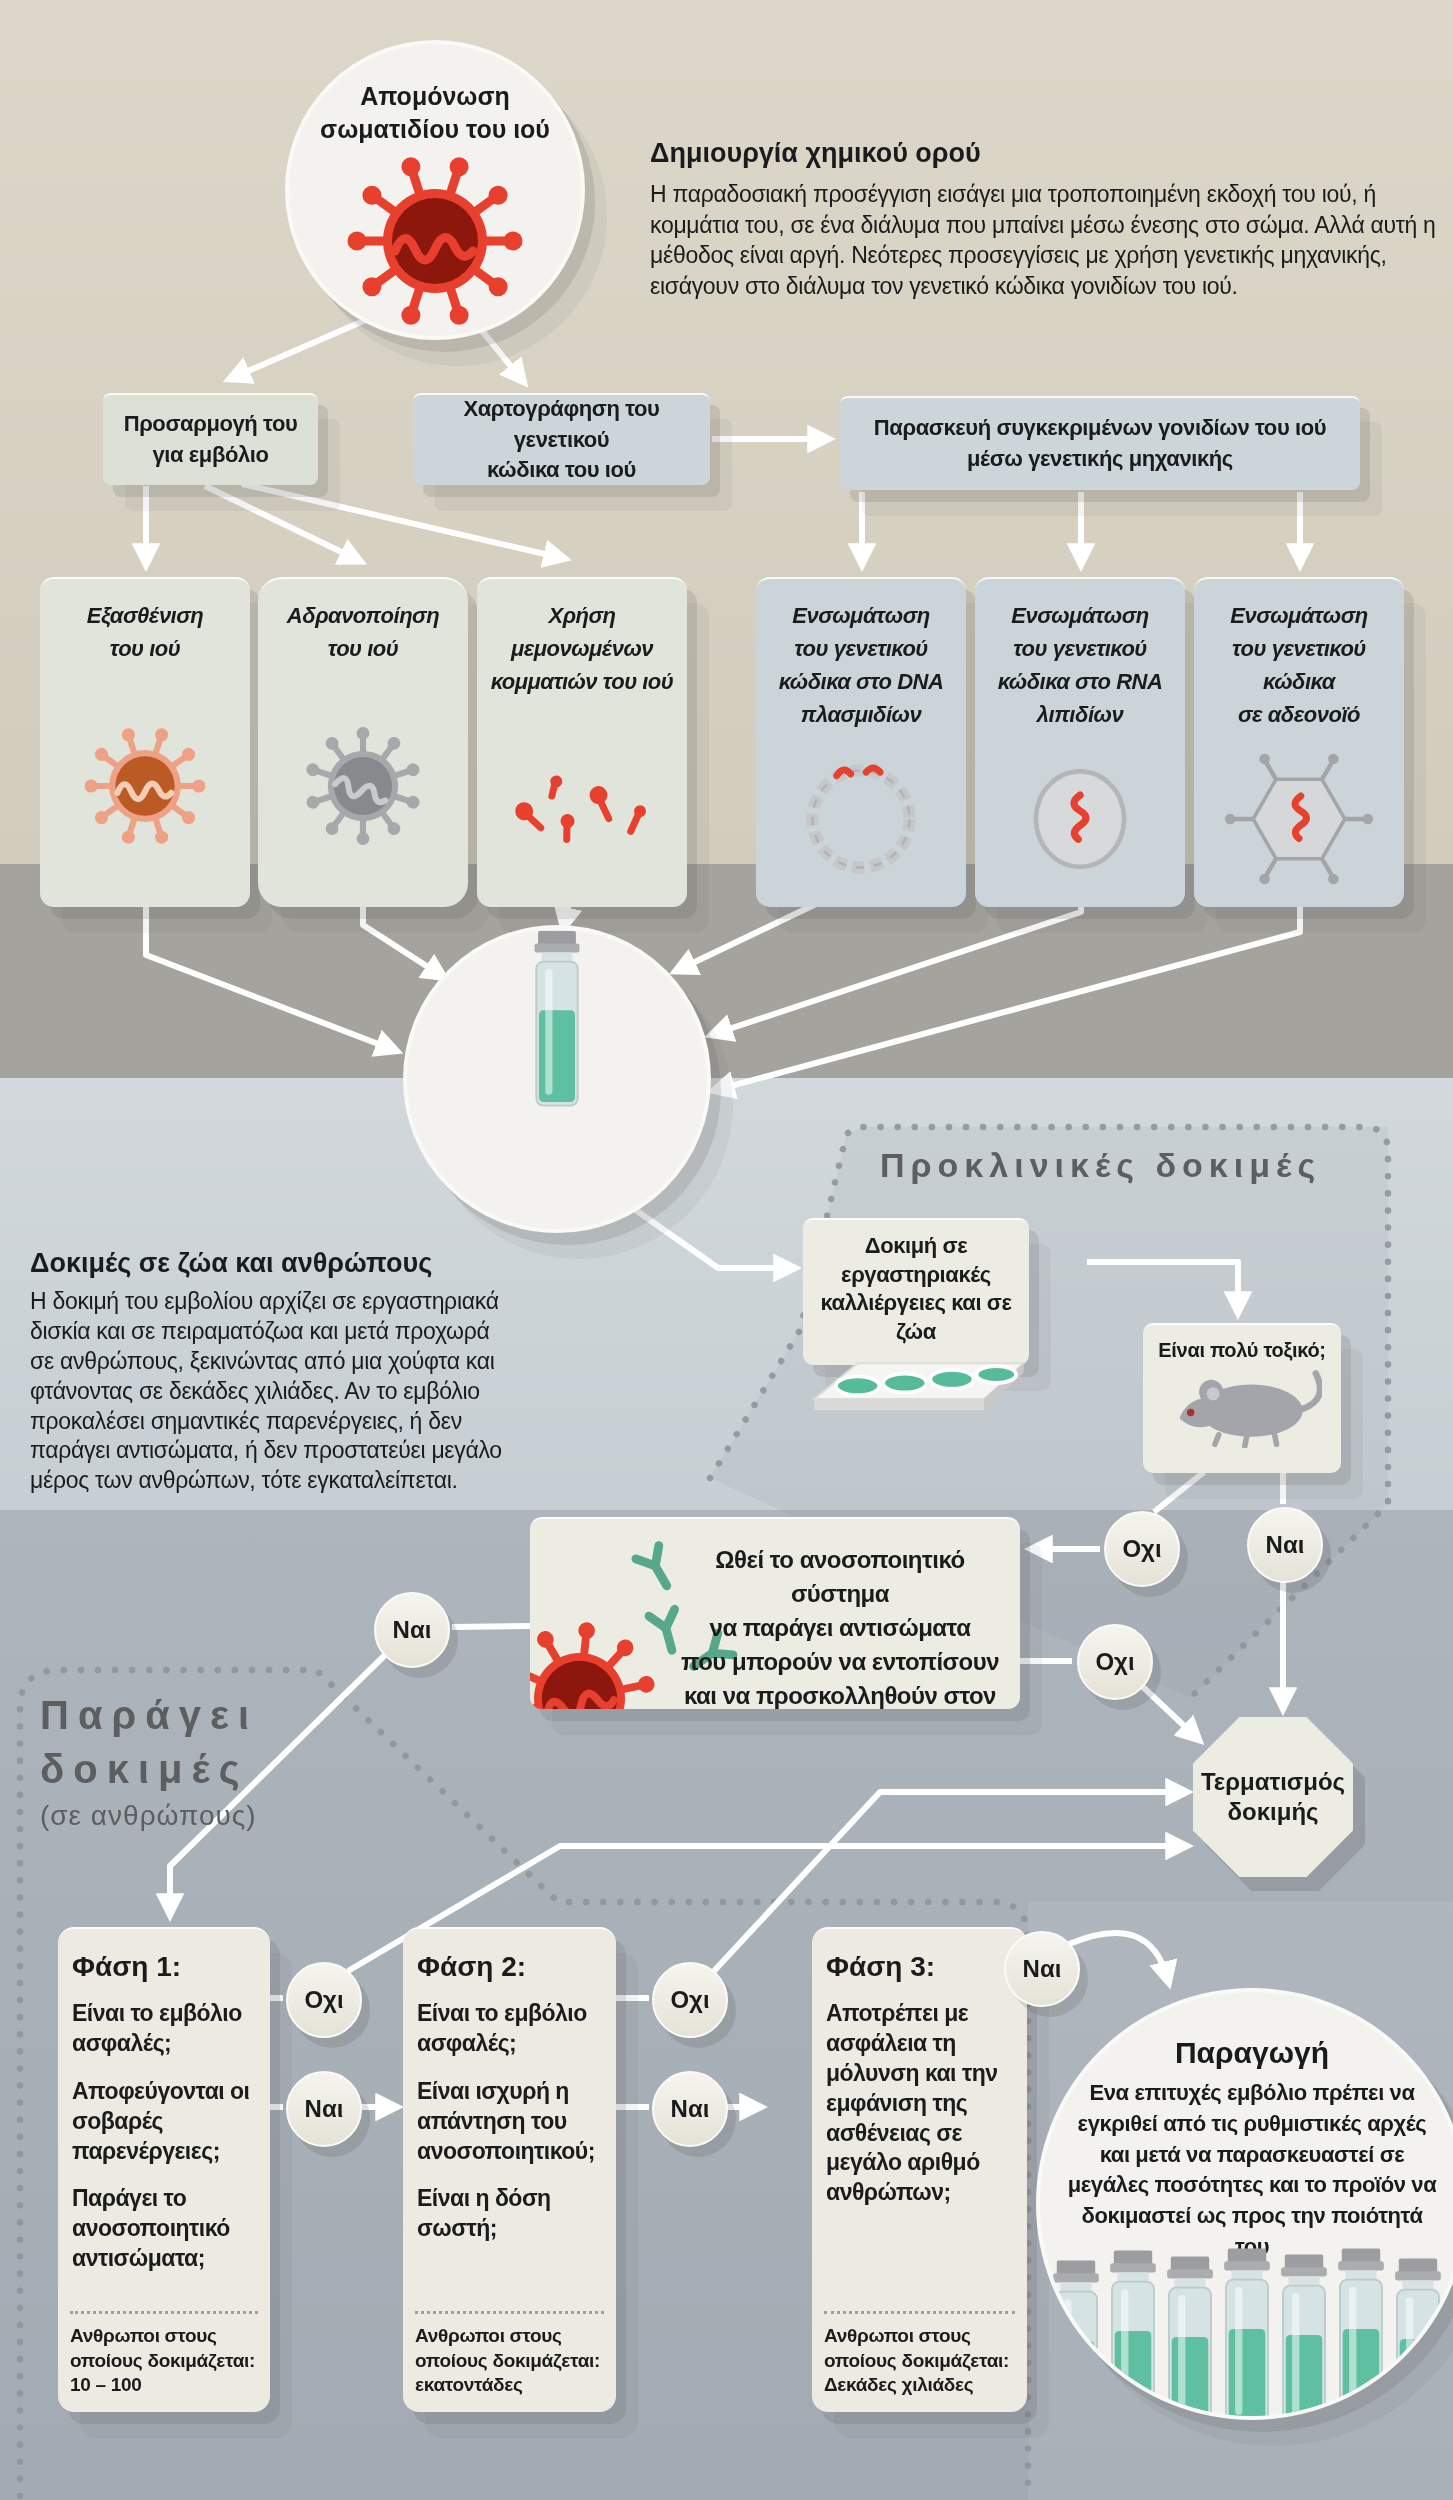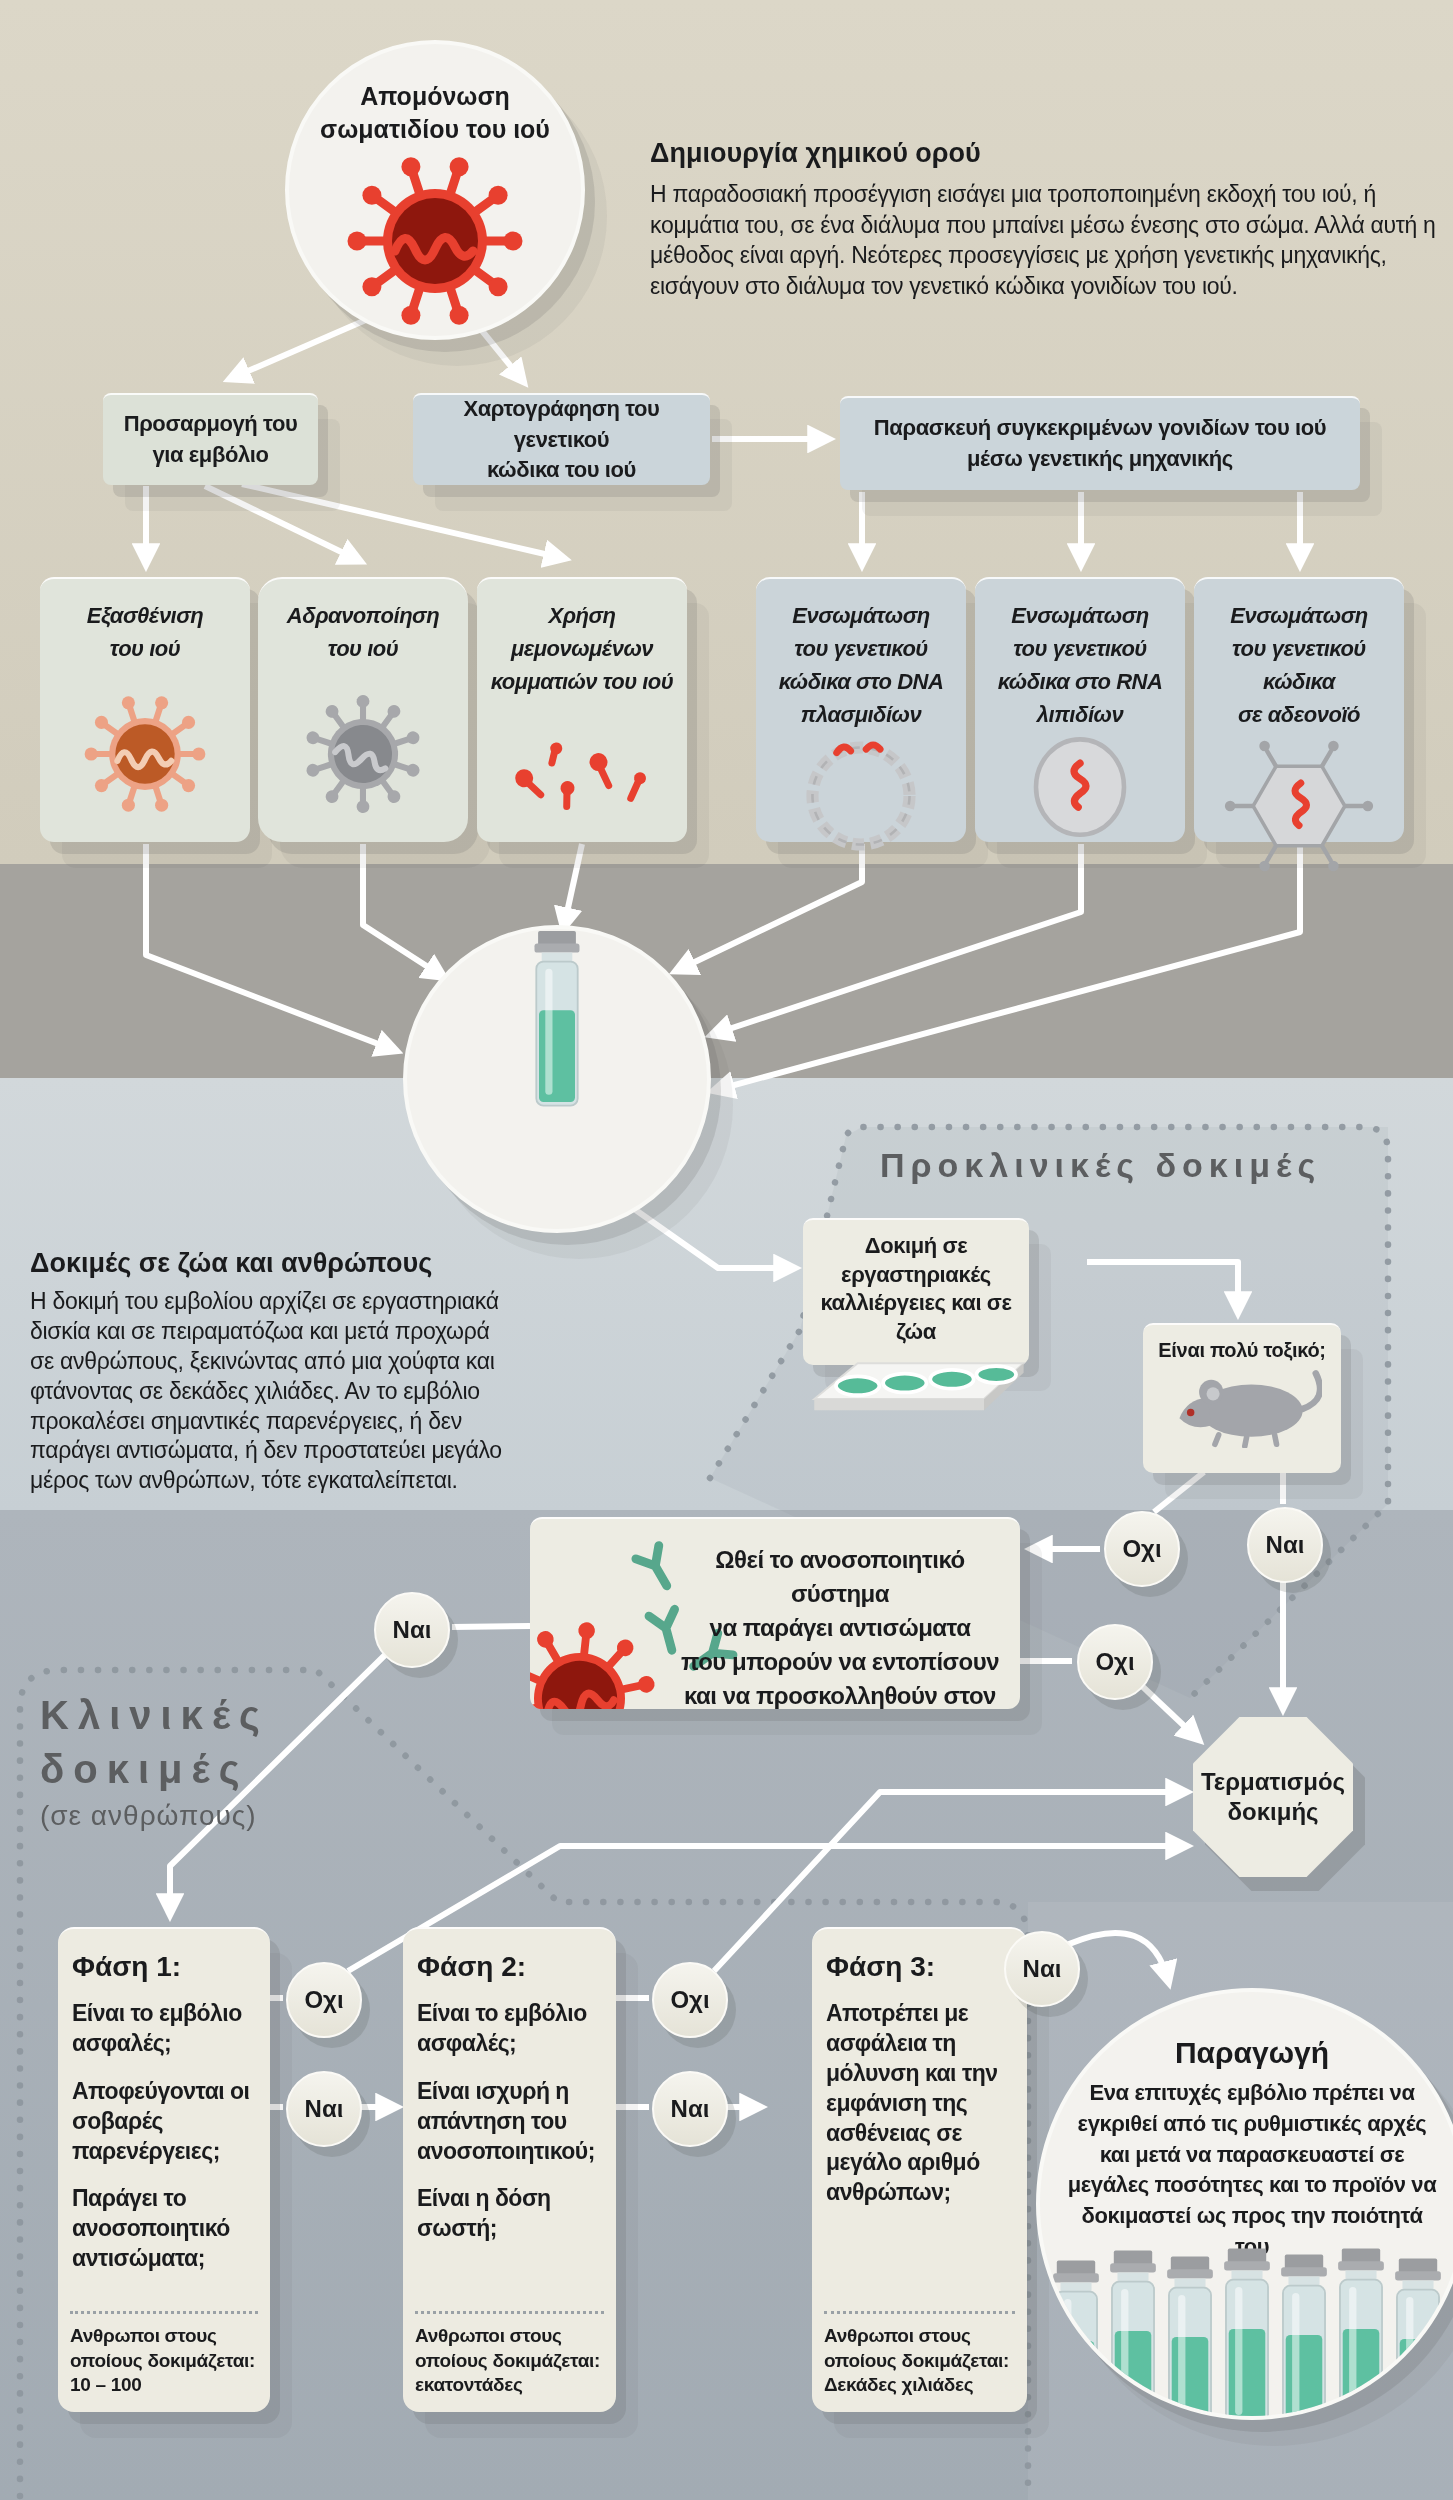--- a/index.html
+++ b/index.html
@@ -16,21 +16,21 @@
   .shadow{box-shadow:10px 12px 0 rgba(88,90,84,.16),22px 26px 0 rgba(88,90,84,.07);}
   .box{background:#edece3;border-radius:10px;border-top:2px solid rgba(255,255,255,.85);z-index:3;}
   .bigcircle{background:#f3f2ee;border-radius:50%;border:4px solid #f9f9f6;z-index:3;text-align:center;}
   .dec{width:72px;height:72px;border-radius:50%;z-index:4;display:flex;align-items:center;justify-content:center;
        background:linear-gradient(180deg,#f5f4ee,#e5e3d7);border:2px solid #fbfaf6;
        font-weight:bold;font-size:24px;box-shadow:8px 10px 0 rgba(80,84,80,.18);}
   .cardlabel{font-style:italic;font-weight:bold;font-size:22px;line-height:1.5;letter-spacing:-.5px;text-align:center;}
   .r1box{display:flex;align-items:center;justify-content:center;text-align:center;
          font-weight:bold;font-size:22px;line-height:1.4;letter-spacing:-.4px;border-radius:8px;
          border-top:2px solid rgba(255,255,255,.85);z-index:3;}
-  .method-card{top:577px;width:210px;height:265px;border-radius:14px;z-index:3;
+  .method-card{top:577px;width:210px;height:330px;border-radius:14px;z-index:3;
                display:flex;flex-direction:column;align-items:center;padding-top:20px;box-sizing:border-box;
                border-top:2px solid rgba(255,255,255,.85);}
   .mc-green{background:#e0e4db;}
   .mc-blue{background:#cbd4d9;}
   .iconwrap{flex:1;display:flex;align-items:center;justify-content:center;}
   .heading-gray{color:#5c5e60;font-weight:bold;z-index:3;}
   .phase{top:1927px;height:485px;background:#edebe1;border-radius:16px;z-index:3;
          padding:22px 14px;box-sizing:border-box;border-top:2px solid rgba(255,255,255,.85);}
   .phase .ptitle{font-weight:bold;font-size:28px;margin-bottom:16px;}
   .phase .q{font-weight:bold;font-size:23px;line-height:1.3;letter-spacing:-.5px;margin-bottom:18px;}
@@ -349,21 +349,21 @@
   <div class="abs dec" style="left:1247px;top:1507px;">Ναι</div>
   <div class="abs dec" style="left:1077px;top:1624px;">Οχι</div>
   <div class="abs dec" style="left:374px;top:1592px;">Ναι</div>
   <div class="abs dec" style="left:286px;top:1962px;">Οχι</div>
   <div class="abs dec" style="left:286px;top:2071px;">Ναι</div>
   <div class="abs dec" style="left:652px;top:1962px;">Οχι</div>
   <div class="abs dec" style="left:652px;top:2071px;">Ναι</div>
   <div class="abs dec" style="left:1004px;top:1931px;">Ναι</div>
 
   <div class="abs" style="left:40px;top:1688px;z-index:3;">
-    <div class="heading-gray" style="font-size:40px;letter-spacing:9px;line-height:1.35;">Κλινικές</div>
+    <div class="heading-gray" style="font-size:40px;letter-spacing:9px;line-height:1.35;">Παράγει</div>
     <div class="heading-gray" style="font-size:40px;letter-spacing:9px;line-height:1.35;">δοκιμές</div>
     <div class="heading-gray" style="font-size:28px;font-weight:normal;letter-spacing:1px;margin-top:4px;">(σε ανθρώπους)</div>
   </div>
 
   <div class="octwrap" style="left:0;top:0;">
     <div class="abs octagon">
       <span class="pre">Τερματισμός
 δοκιμής</span>
     </div>
   </div>

